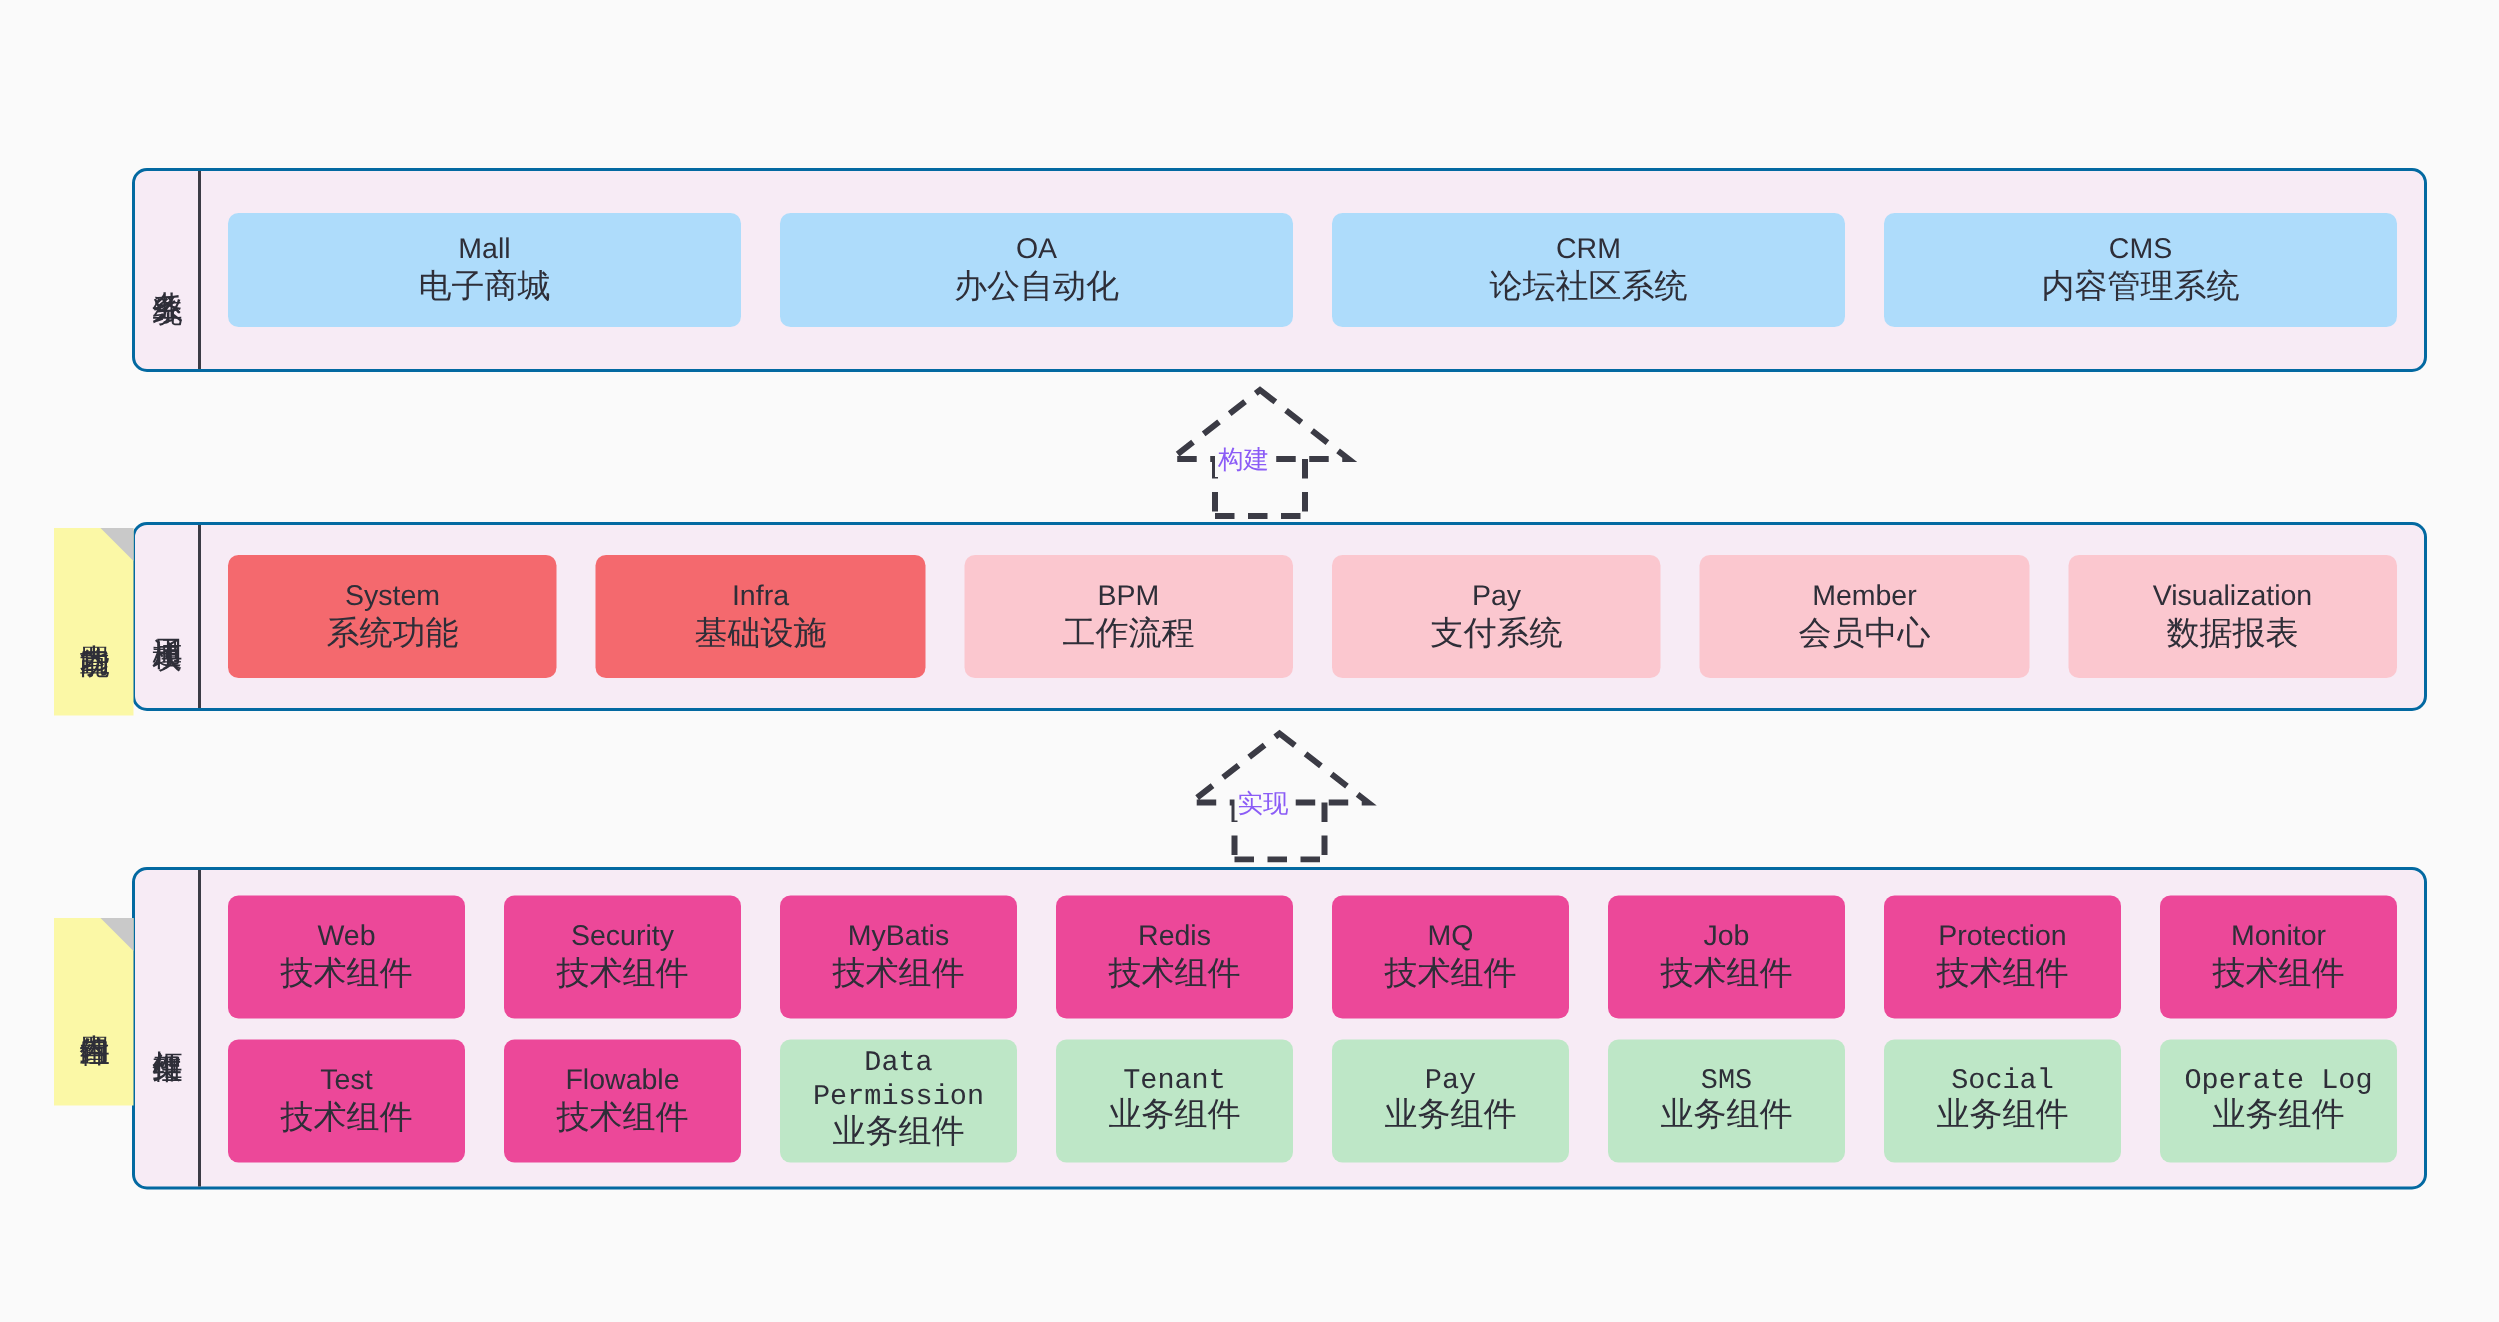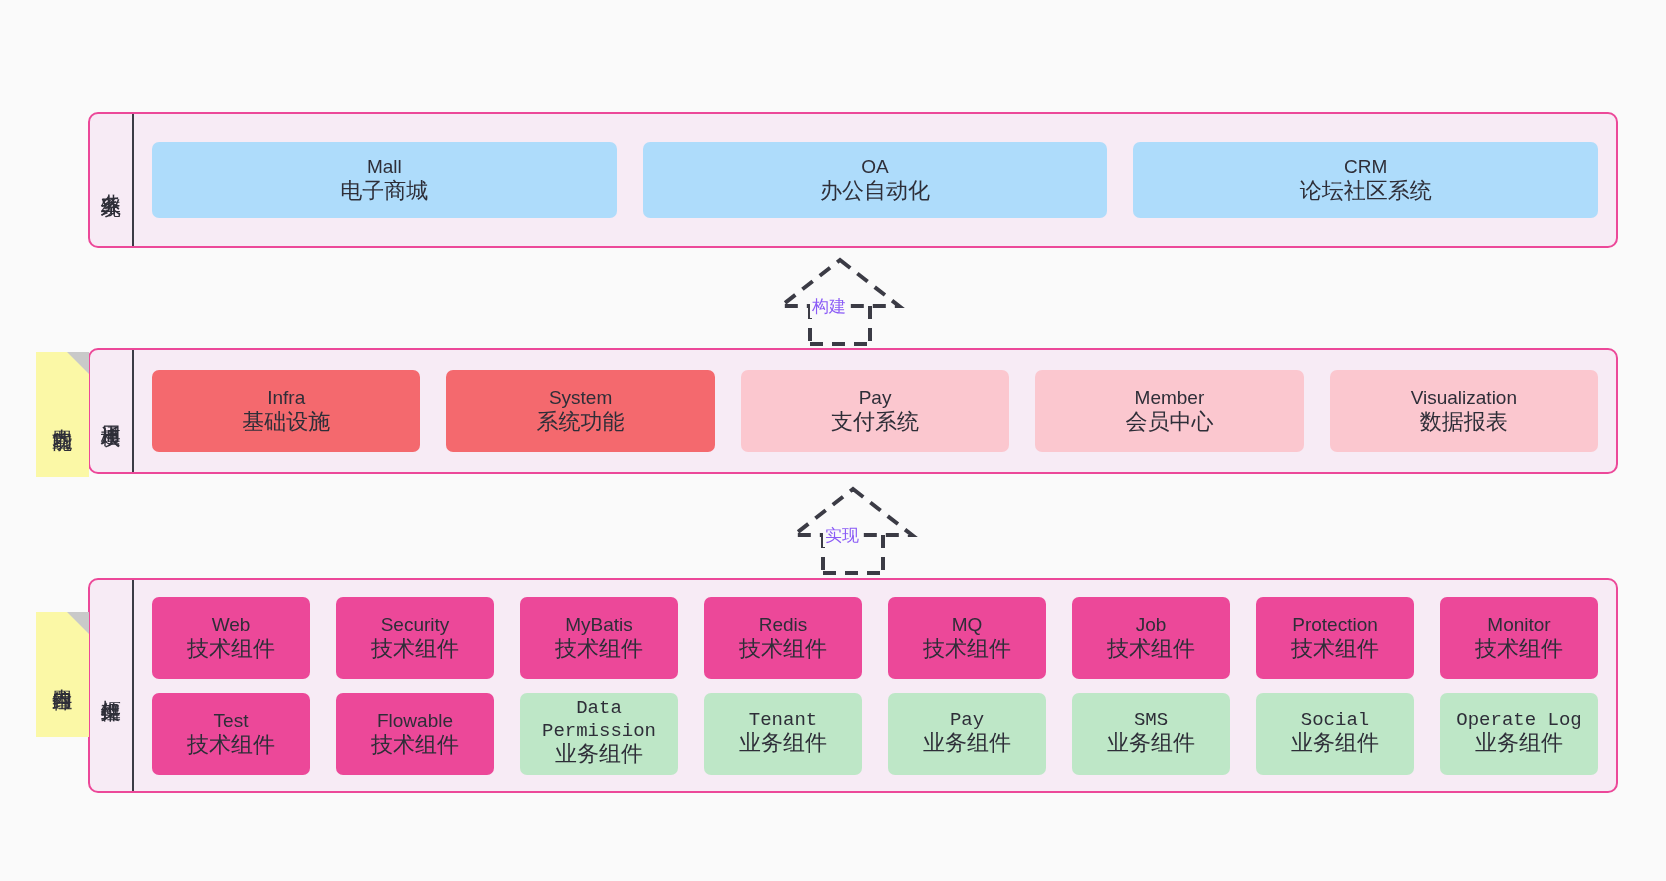--- a/index.html
+++ b/index.html
@@ -16,21 +16,21 @@
   #canvas {
     position: relative;
     width: 1666px;
     height: 881px;
   }
 
   
   .layer {
     position: absolute;
     background: #f7ebf5;
-    border: 2px solid #ec4899;
+    border: 2px solid #0369a1;
     border-radius: 10px;
     display: flex;
     align-items: stretch;
   }
 
   
   .layer-title {
     flex: 0 0 auto;
     width: 44px;
     display: flex;
@@ -146,20 +146,24 @@
           <span class="n-title">OA</span>
           <span class="n-sub">办公自动化</span>
         </div>
 
 
         <div class="node blue">
           <span class="n-title">CRM</span>
           <span class="n-sub">论坛社区系统</span>
         </div>
 
+        <div class="node blue">
+          <span class="n-title">CMS</span>
+          <span class="n-sub">内容管理系统</span>
+        </div>
 
 
       </div>
     </div>
   </div>
 
   <div class="arrow" style="left:755px; top:256px; width:170px; height:90px;">
     <svg width="170" height="90" viewBox="0 0 170 90">
 
       <polygon points="85,4 144,50 26,50" fill="#fafafa" stroke="#3b3b45" stroke-width="4" stroke-dasharray="13 9" stroke-linejoin="miter"></polygon>
@@ -175,29 +179,33 @@
     <span class="fold"></span>
     <span>内置功能</span>
   </div>
 
   <div class="layer" id="layer-common" style="left:88px; top:348px; width:1530px; height:126px;">
     <div class="layer-title">通用模块</div>
     <div class="layer-body">
       <div class="row">
 
         <div class="node red">
+          <span class="n-title">System</span>
+          <span class="n-sub">系统功能</span>
+        </div>
+
+        <div class="node red">
           <span class="n-title">Infra</span>
           <span class="n-sub">基础设施</span>
         </div>
 
-        <div class="node red">
-          <span class="n-title">System</span>
-          <span class="n-sub">系统功能</span>
-        </div>
-
+        <div class="node pink">
+          <span class="n-title">BPM</span>
+          <span class="n-sub">工作流程</span>
+        </div>
 
         <div class="node pink">
           <span class="n-title">Pay</span>
           <span class="n-sub">支付系统</span>
         </div>
 
         <div class="node pink">
           <span class="n-title">Member</span>
           <span class="n-sub">会员中心</span>
         </div>

